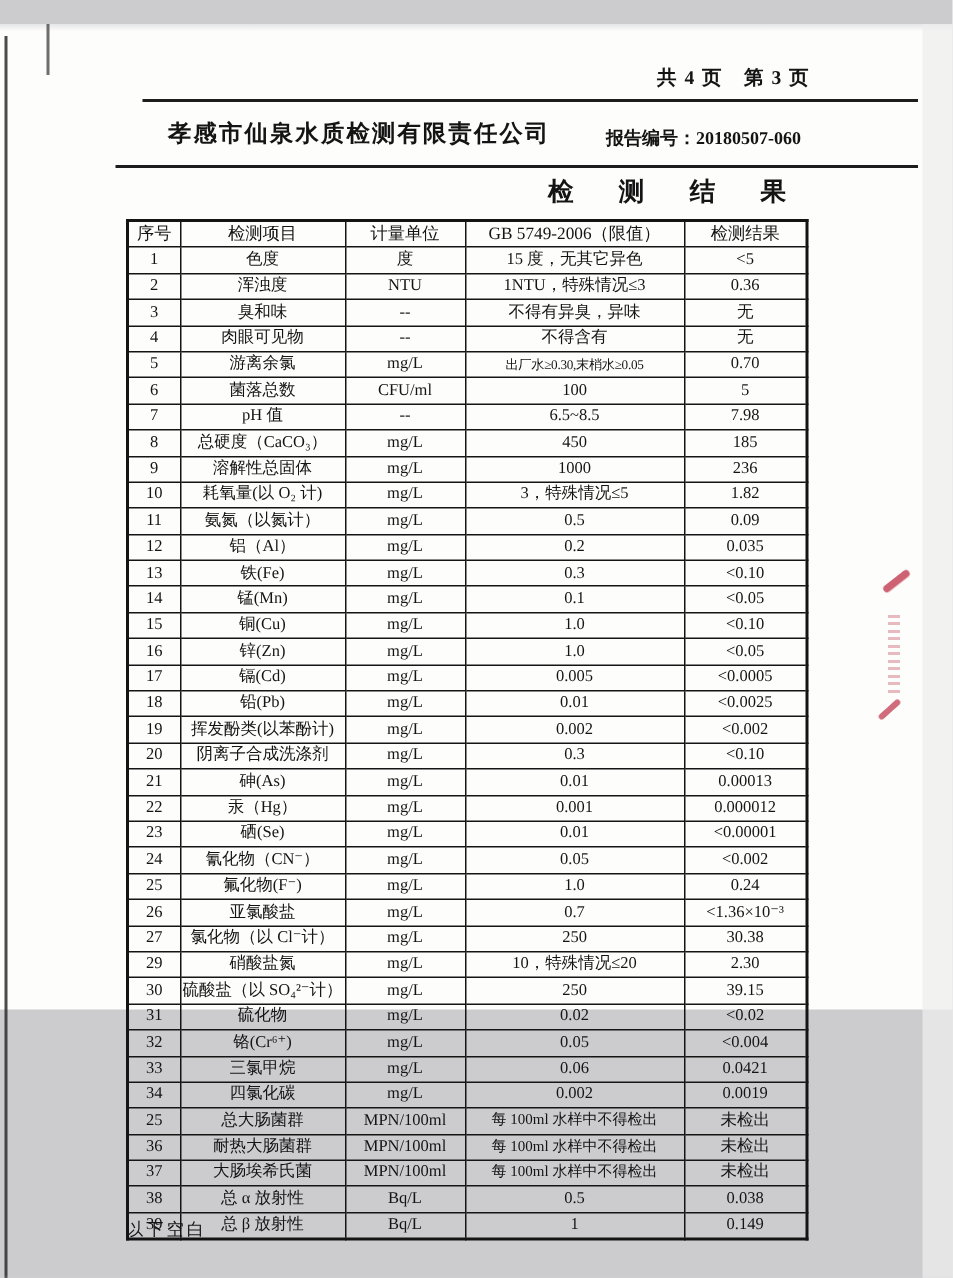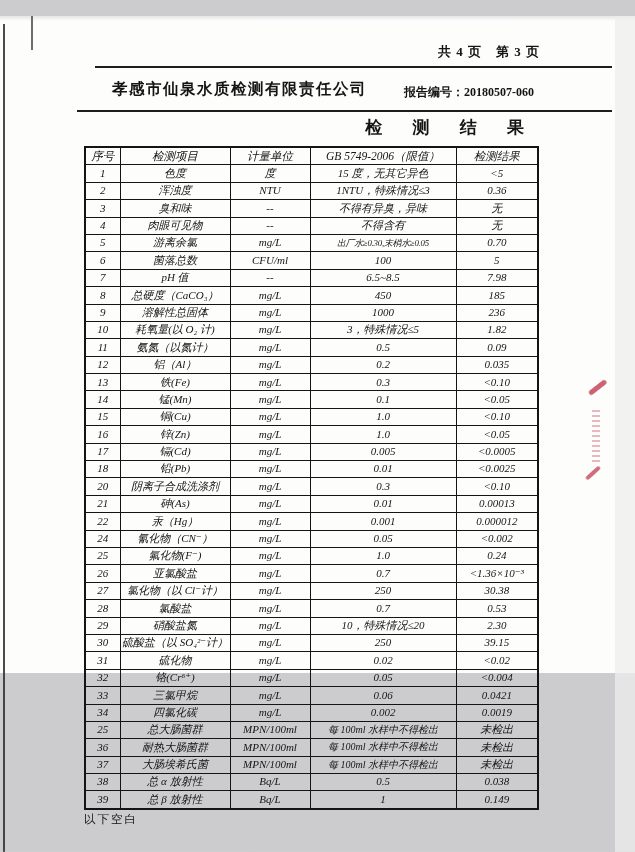--- a/index.html
+++ b/index.html
@@ -30,21 +30,20 @@
   .doc-title{
     position:absolute;left:84px;top:100px;width:453px;text-align:right;
     font-size:17px;font-weight:bold;letter-spacing:13px;padding-left:13px;box-sizing:border-box;
     white-space:nowrap;
   }
   
   table.results{
     position:absolute;left:84px;top:130px;width:453px;
     border-collapse:collapse;table-layout:fixed;
     border:2px solid #141414;
-    font-style:italic;
   }
   table.results th,table.results td{
     border:1px solid #141414;
     height:16.4px;padding:0 1px;
     text-align:center;vertical-align:middle;
     font-size:11px;line-height:1.05;font-weight:normal;
     overflow:hidden;white-space:nowrap;
   }
   table.results th{font-size:11.5px;}
   table.results td.sm{font-size:10px;}
@@ -211,20 +210,27 @@
           <td>&lt;0.0005</td>
         </tr>
         <tr>
           <td>18</td>
           <td>铅(Pb)</td>
           <td>mg/L</td>
           <td>0.01</td>
           <td>&lt;0.0025</td>
         </tr>
         <tr>
+          <td>19</td>
+          <td>挥发酚类(以苯酚计)</td>
+          <td>mg/L</td>
+          <td>0.002</td>
+          <td>&lt;0.002</td>
+        </tr>
+        <tr>
           <td>20</td>
           <td>阴离子合成洗涤剂</td>
           <td>mg/L</td>
           <td>0.3</td>
           <td>&lt;0.10</td>
         </tr>
         <tr>
           <td>21</td>
           <td>砷(As)</td>
           <td>mg/L</td>
@@ -232,20 +238,27 @@
           <td>0.00013</td>
         </tr>
         <tr>
           <td>22</td>
           <td>汞（Hg）</td>
           <td>mg/L</td>
           <td>0.001</td>
           <td>0.000012</td>
         </tr>
         <tr>
+          <td>23</td>
+          <td>硒(Se)</td>
+          <td>mg/L</td>
+          <td>0.01</td>
+          <td>&lt;0.00001</td>
+        </tr>
+        <tr>
           <td>24</td>
           <td>氰化物（CN⁻）</td>
           <td>mg/L</td>
           <td>0.05</td>
           <td>&lt;0.002</td>
         </tr>
         <tr>
           <td>25</td>
           <td>氟化物(F⁻)</td>
           <td>mg/L</td>
@@ -258,27 +271,20 @@
           <td>mg/L</td>
           <td>0.7</td>
           <td>&lt;1.36×10⁻³</td>
         </tr>
         <tr>
           <td>27</td>
           <td>氯化物（以 Cl⁻计）</td>
           <td>mg/L</td>
           <td>250</td>
           <td>30.38</td>
-        </tr>
-        <tr>
-          <td>28</td>
-          <td>氯酸盐</td>
-          <td>mg/L</td>
-          <td>0.7</td>
-          <td>0.53</td>
         </tr>
         <tr>
           <td>29</td>
           <td>硝酸盐氮</td>
           <td>mg/L</td>
           <td>10，特殊情况≤20</td>
           <td>2.30</td>
         </tr>
         <tr>
           <td>30</td>

